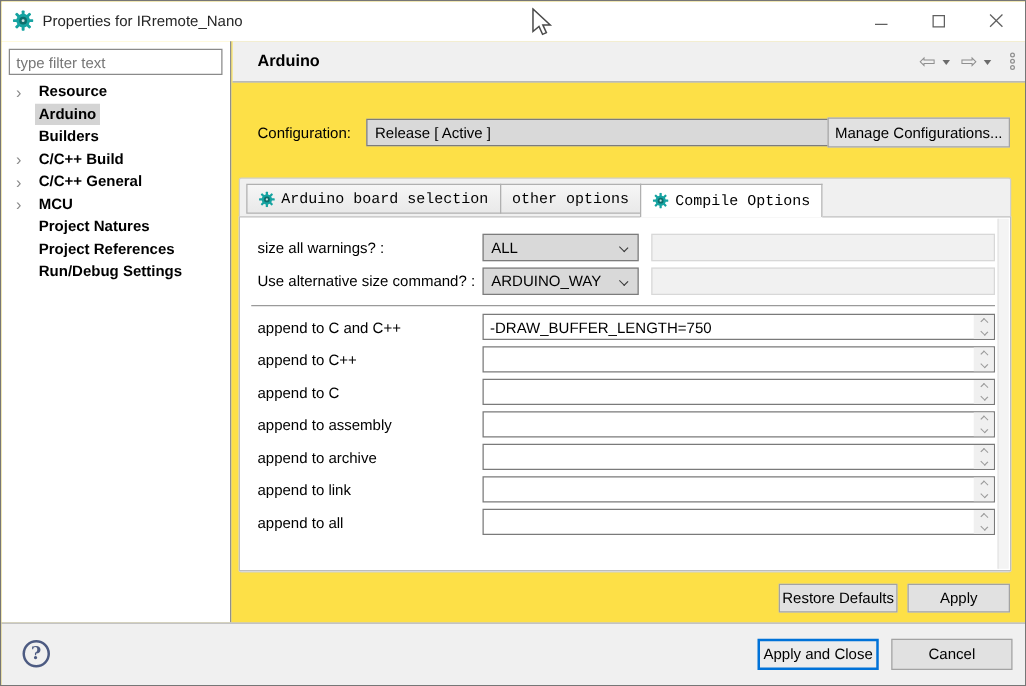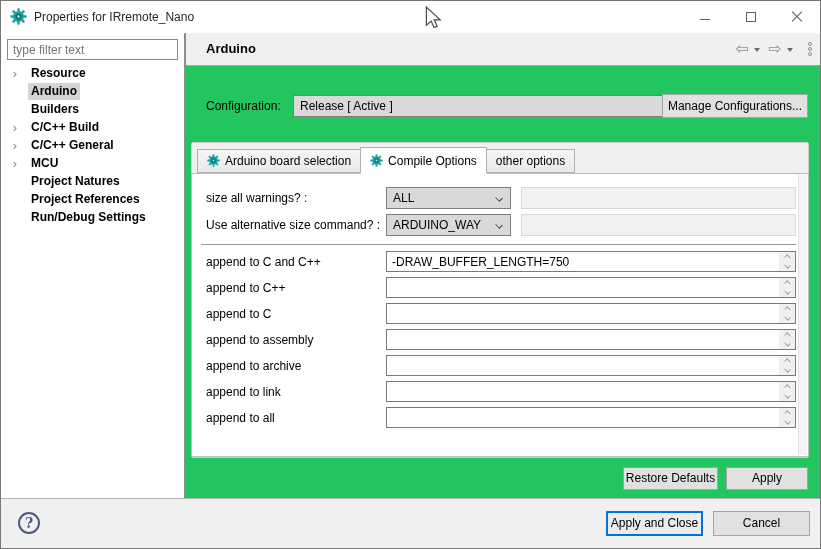--- a/index.html
+++ b/index.html
@@ -5,21 +5,21 @@
   :root{
     --accent-teal:#16a3a1;
     --accent-teal-dark:#0d6f6d;
     --default-button-border:#0072d8;
     --help-icon:#4d5b82;
     --selection-bg:#d4d4d4;
   }
   *{margin:0;padding:0;box-sizing:border-box;}
   html,body{background:#cfcfcf;font-family:"Liberation Sans",sans-serif;}
   #window{
-    position:relative;width:821px;height:549px;background:#22c55e;
+    position:relative;width:821px;height:549px;background:#fde047;
     border:1px solid #767676;overflow:hidden;font-size:12px;color:#000;
   }
   
   #titlebar{position:absolute;left:0;top:0;width:100%;height:32px;background:#ffffff;}
   #title-icon{position:absolute;left:9px;top:7px;width:17px;height:17px;}
   #title-text{position:absolute;left:33px;top:0;line-height:32px;color:#262626;}
   .win-ctrl{position:absolute;top:0;width:46px;height:31px;display:flex;align-items:center;justify-content:center;}
   #btn-min{right:92px;} #btn-max{right:46px;} #btn-close{right:0;}
   #btn-min .bar{width:10px;height:1px;background:#5f5f5f;margin-top:5px;}
   #btn-max .box{width:10px;height:10px;border:1px solid #5f5f5f;}
@@ -47,21 +47,21 @@
   
   .form-label{position:absolute;line-height:22px;white-space:nowrap;}
   .combo{position:absolute;height:22px;background:#d9d9d9;border:1px solid #7c7c7c;display:flex;align-items:center;padding:0 20px 0 6px;}
   .combo .chev{position:absolute;right:8px;top:7px;width:6px;height:6px;border-right:1px solid #3c3c3c;border-bottom:1px solid #3c3c3c;transform:rotate(45deg) scaleY(0.8);}
   #config-label{left:205px;top:94px;}
   #config-combo{left:292px;top:94px;width:404px;}
   .push-btn{position:absolute;background:#e1e1e1;border:1px solid #a3a3a3;font:12px "Liberation Sans",sans-serif;color:#000;text-align:center;}
   #manage-btn{left:661px;top:93px;width:146px;height:24px;line-height:22px;}
   
   #tabfolder-frame{position:absolute;left:190px;top:141px;width:618px;height:316px;border:1px solid #cfcfcf;border-radius:2px;background:#f0f0f0;}
-  #tabs{position:absolute;left:196px;top:146px;height:27px;display:flex;align-items:center;z-index:3;}
+  #tabs{position:absolute;left:196px;top:146px;height:27px;display:flex;align-items:flex-start;z-index:3;font-family:Liberation Mono, monospace;}
   .tab{height:24px;display:flex;align-items:center;gap:5px;padding:0 9px;border:1px solid #b0b0b0;background:linear-gradient(#f6f6f6,#e9e9e9);margin-right:-1px;white-space:nowrap;}
   .tab.active{height:27px;background:#fff;border-bottom:1px solid #fff;position:relative;z-index:4;}
   .tab-gear{width:13px;height:13px;flex:0 0 13px;}
   
   #content-panel{position:absolute;left:190px;top:172px;width:618px;height:284px;background:#ffffff;border:1px solid #bdbdbd;z-index:1;}
   #scrollbar{position:absolute;left:797px;top:174px;width:9px;height:280px;background:#f4f4f4;border-left:1px solid #e3e3e3;z-index:2;}
   .disabled-input{position:absolute;height:22px;background:#f1f1f1;border:1px solid #d8d8d8;}
   .text-input{position:absolute;height:21px;border:1px solid #7a7a7a;background:#fff;font:12px "Liberation Sans",sans-serif;padding:0 20px 0 5px;color:#000;}
   .spinner{position:absolute;width:16px;height:19px;background:#f0f0f0;display:flex;flex-direction:column;align-items:center;justify-content:center;gap:3px;z-index:2;}
   .spinner .up,.spinner .dn{width:5px;height:5px;border-right:1px solid #9a9a9a;border-bottom:1px solid #9a9a9a;}
@@ -179,29 +179,29 @@
   <div class="push-btn" id="manage-btn">Manage Configurations...</div>
 
   <div id="tabfolder-frame"></div>
   <div id="tabs">
     <div class="tab">
       <svg class="tab-gear">
           <use href="#gear"></use>
         </svg>
       <span>Arduino board selection</span>
     </div>
+    <div class="tab">
+      <span>other options</span>
+    </div>
     <div class="tab active">
       <svg class="tab-gear">
           <use href="#gear"></use>
         </svg>
       <span>Compile Options</span>
     </div>
-    <div class="tab">
-      <span>other options</span>
-    </div>
   </div>
   <div id="content-panel"></div>
   <div id="scrollbar"></div>
 
   <span class="form-label z2" style="left:205px;top:186px;">size all warnings? :</span>
   <div class="combo z2" style="left:385px;top:186px;width:125px;">
     <span>ALL</span>
     <span class="chev"></span>
   </div>
   <div class="disabled-input z2" style="left:520px;top:186px;width:275px;"></div>

